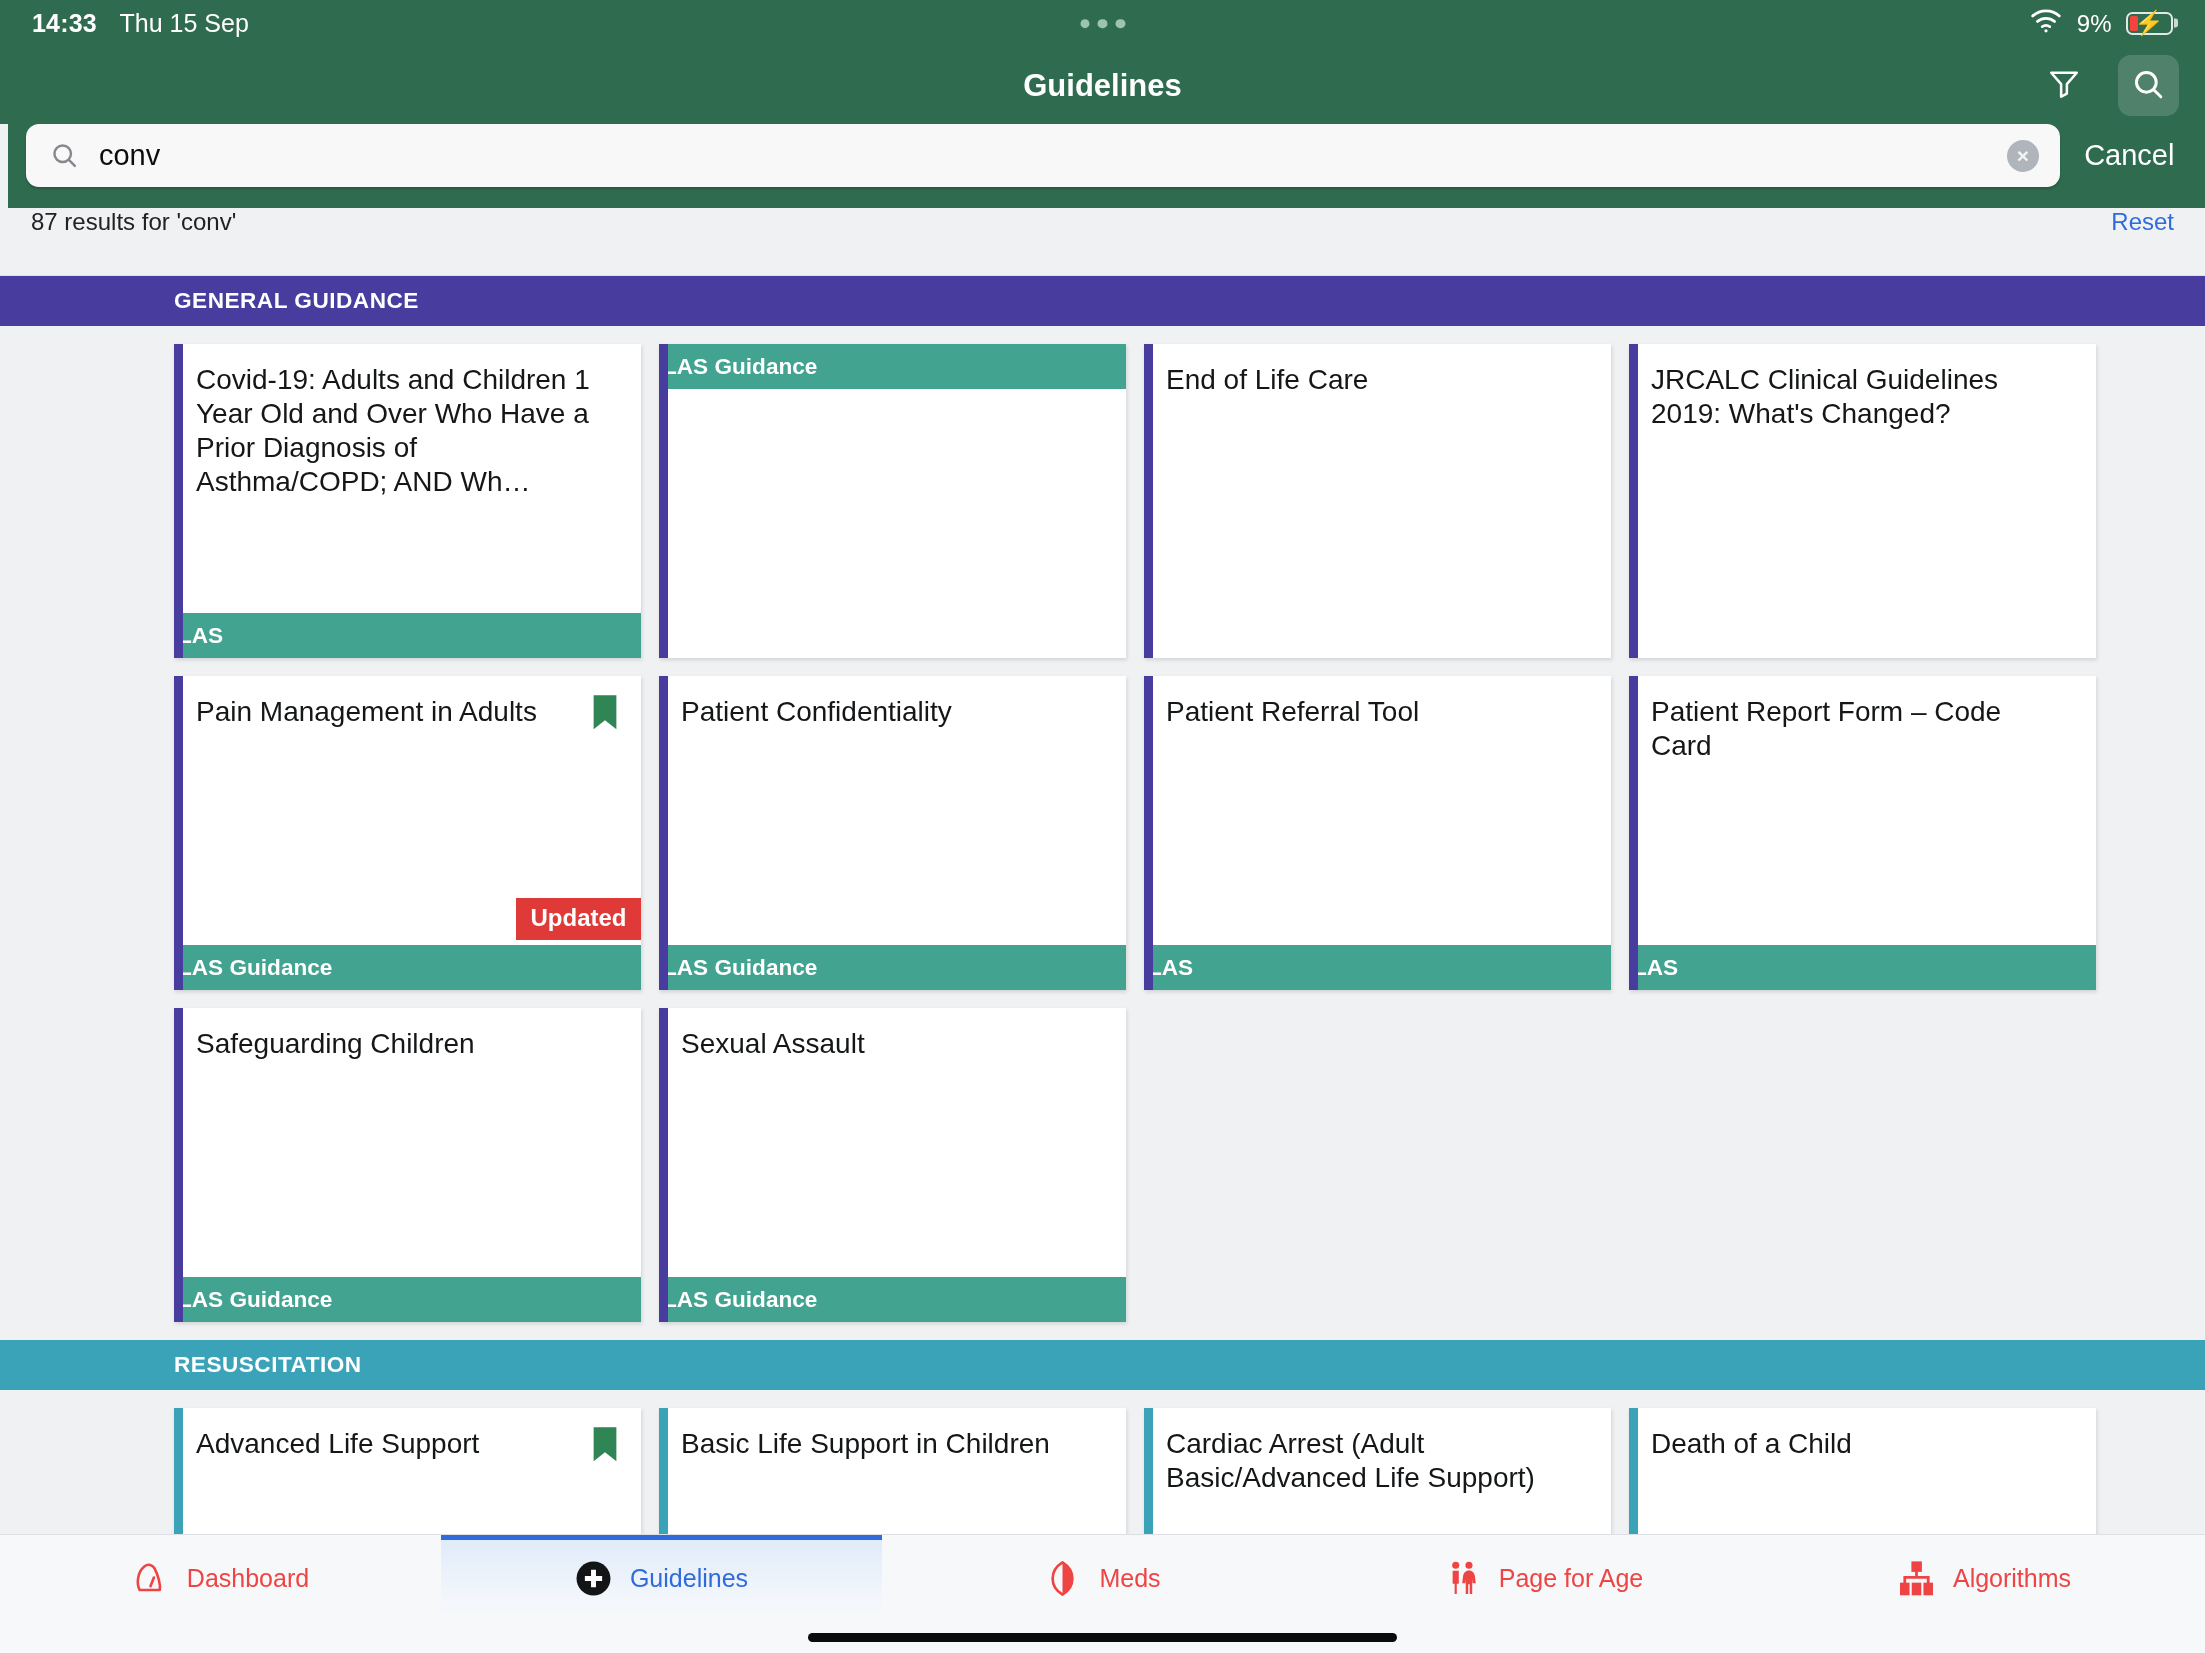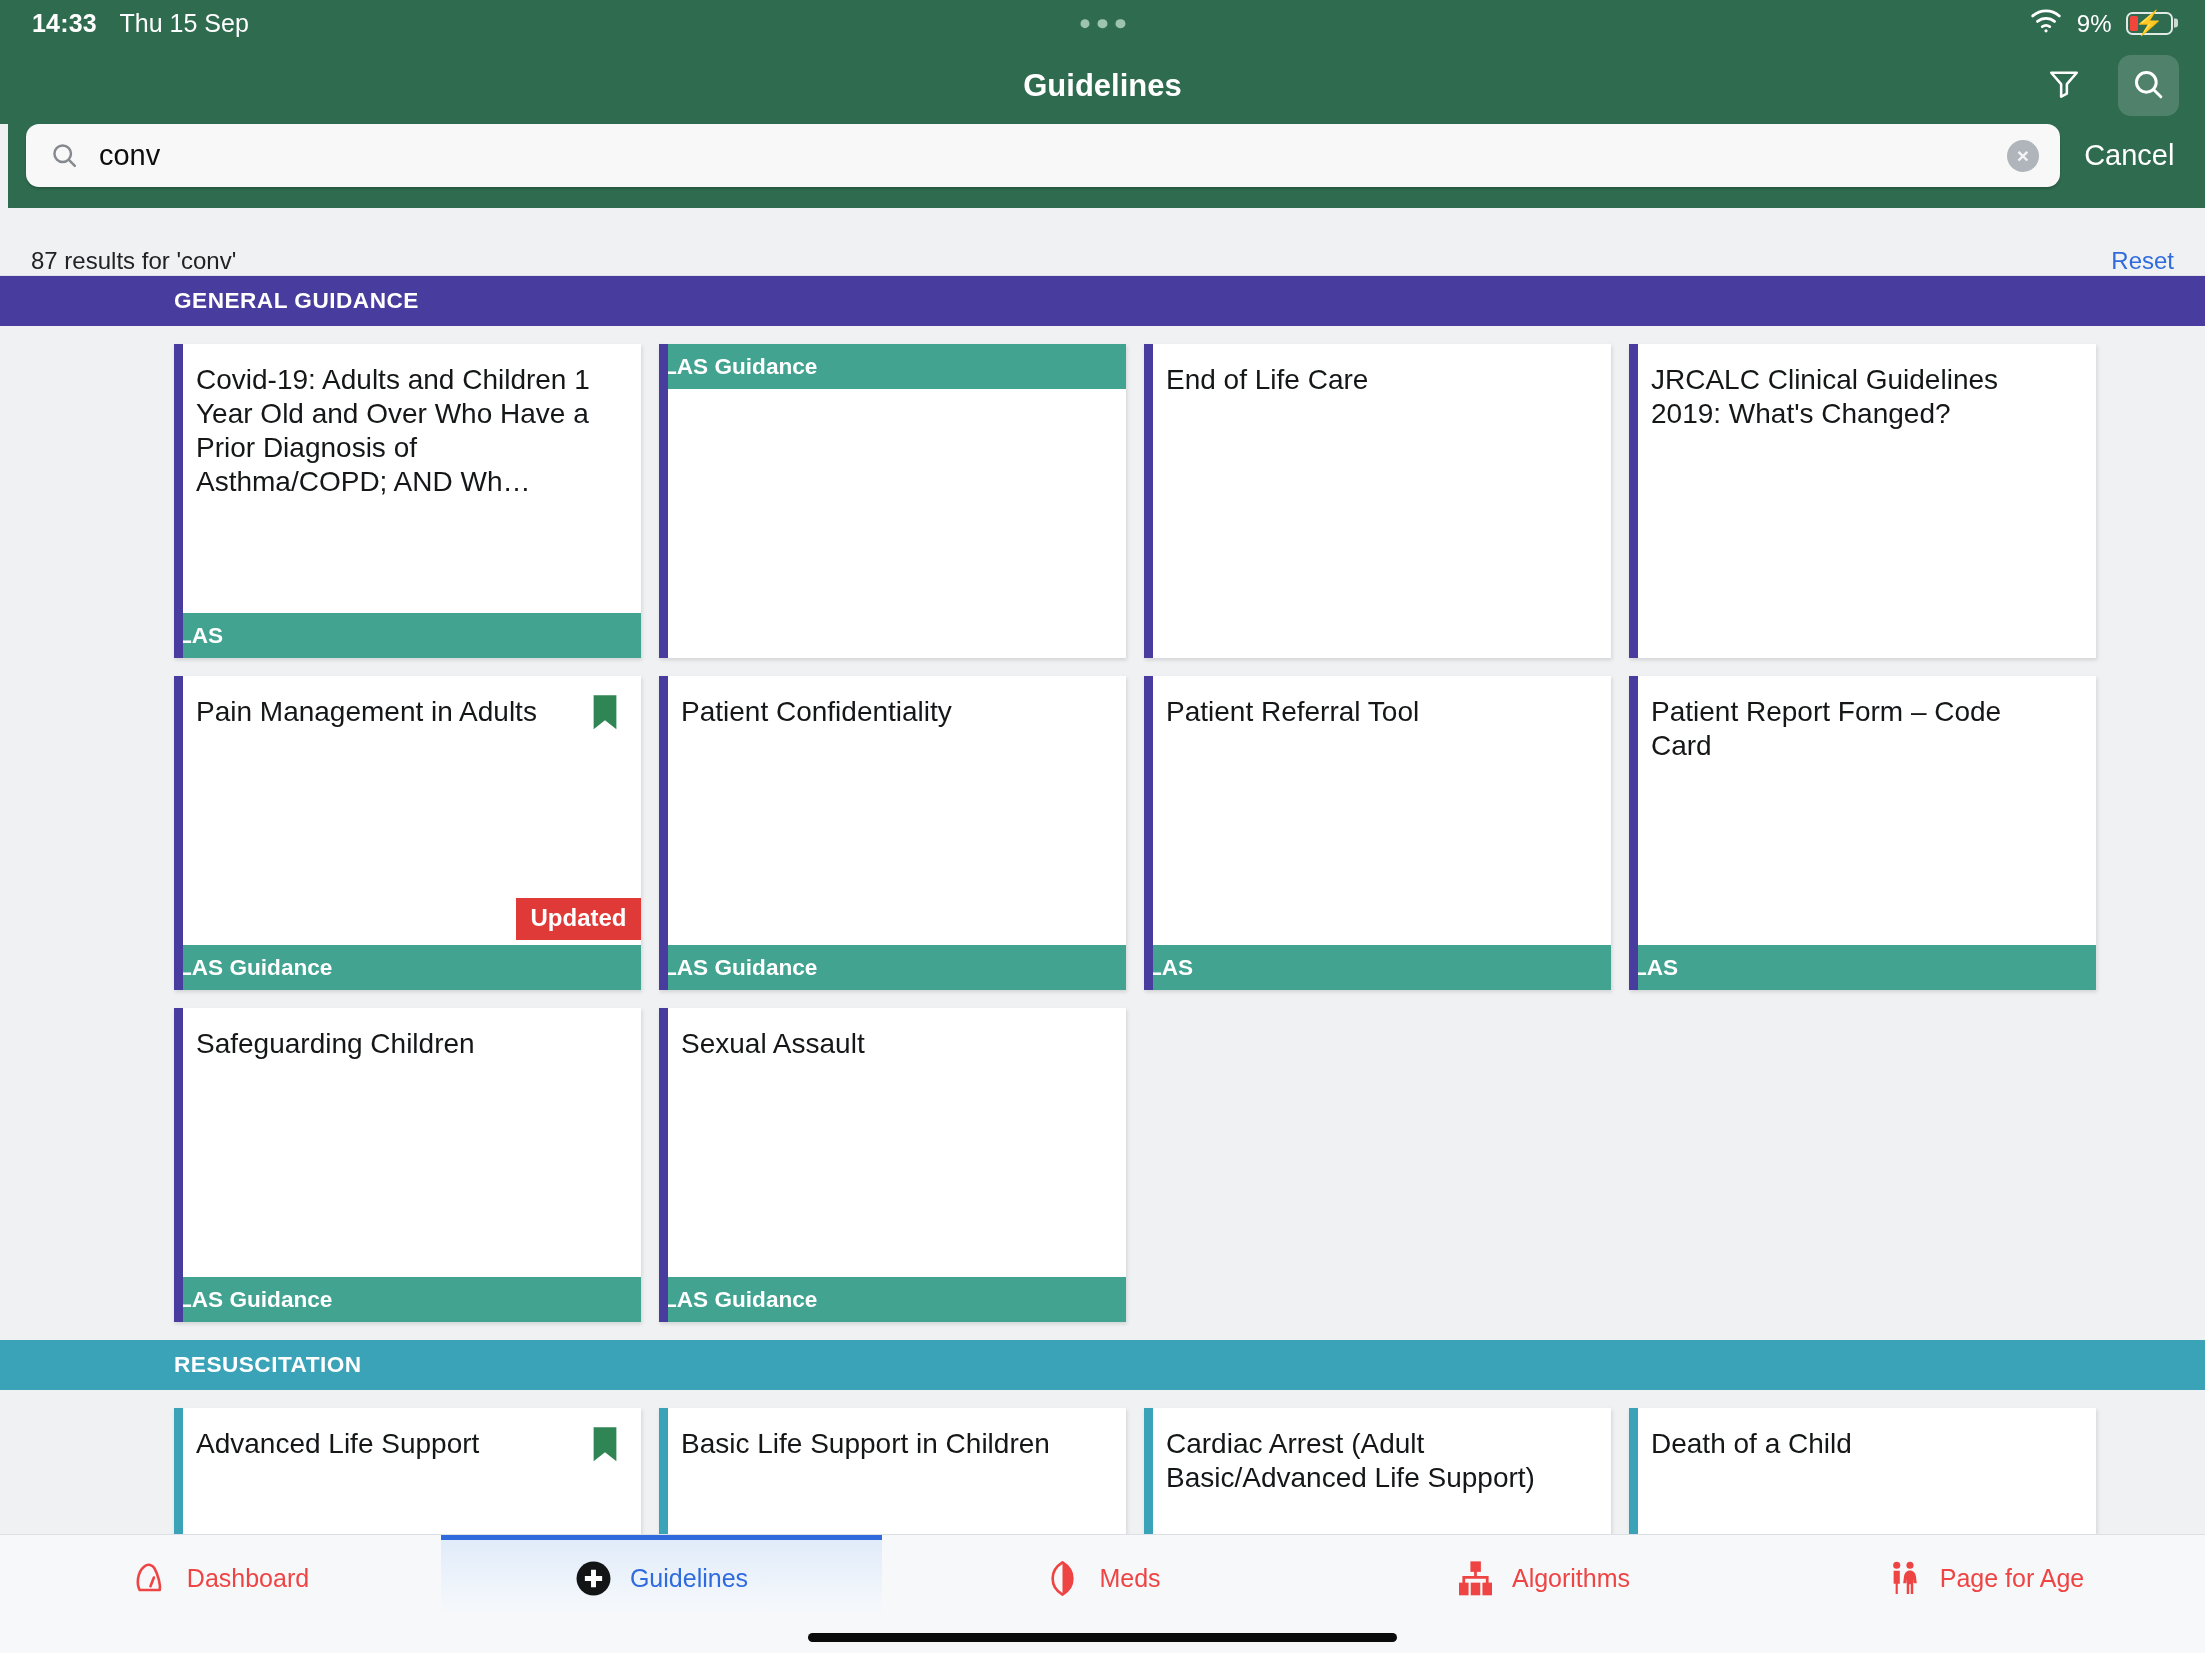--- a/index.html
+++ b/index.html
@@ -84,21 +84,21 @@
     display: flex; align-items: center; justify-content: center; cursor: pointer;
     line-height: 1;
   }
   .cancel-btn {
     flex: 0 0 auto; color: #fff; font-size: 29px; cursor: pointer; padding: 4.8px 3.2px;
   }
 
   
   .resultsbar {
     flex: 0 0 auto; height: 68px; background: #eff1f3;
-    display: flex; align-items: flex-end; padding: 0 31px;
+    display: flex; align-items: flex-start; padding: 0 31px;
     border-bottom: 0.8px solid #dfe2e6;
   }
   .results-text { font-size: 24px; color: #202326; }
   .reset-link { margin-left: auto; font-size: 24px; color: #2f6bdd; cursor: pointer; font-weight: 500; }
 
   
   .scroll { flex: 1 1 auto; overflow: hidden; background: #eff1f3; position: relative; }
 
   .section-head {
     height: 50px; display: flex; align-items: center;
@@ -363,38 +363,38 @@
       <span class="tab-ico">
         <svg width="37" height="37" viewBox="0 0 24 24">
           <path d="M12 1.6c4.2 2.6 6.4 6.4 6.4 10.4S16.2 20 12 22.4C7.8 20 5.6 16 5.6 12S7.8 4.2 12 1.6z" fill="none" stroke="currentColor" stroke-width="1.7"></path>
           <path d="M12 1.6c4.2 2.6 6.4 6.4 6.4 10.4S16.2 20 12 22.4z" fill="currentColor"></path>
         </svg>
       </span>
       <span>Meds</span>
     </div>
     <div class="tab">
       <span class="tab-ico">
+        <svg width="37" height="37" viewBox="0 0 24 24" fill="currentColor">
+          <circle cx="7.6" cy="3.4" r="2.3"></circle>
+          <path d="M5.6 7h4v8.4h-1.3V22H6.9v-6.6H5.6z"></path>
+          <circle cx="16.2" cy="3.4" r="2.3"></circle>
+          <path d="M16.2 6.8c2.2 0 3.6 1.6 3.9 4l.5 4.2h-2l-.3-2.6V22h-1.6v-6.2h-1V22h-1.6V12.4l-.3 2.6h-2l.5-4.2c.3-2.4 1.7-4 3.9-4z"></path>
+        </svg>
+      </span>
+      <span>Page for Age</span>
+    </div>
+    <div class="tab">
+      <span class="tab-ico">
         <svg width="37" height="37" viewBox="0 0 24 24" fill="none" stroke="currentColor" stroke-width="1.8">
           <rect x="9.6" y="1.8" width="5" height="5" fill="currentColor"></rect>
           <path d="M12 6.8v4.4M4.4 15.4v-4.2h15.2v4.2"></path>
           <rect x="2.2" y="15.6" width="4.4" height="6.4" fill="currentColor"></rect>
           <rect x="9.8" y="15.6" width="4.4" height="6.4" fill="currentColor"></rect>
           <rect x="17.4" y="15.6" width="4.4" height="6.4" fill="currentColor"></rect>
         </svg>
       </span>
       <span>Algorithms</span>
     </div>
-    <div class="tab">
-      <span class="tab-ico">
-        <svg width="37" height="37" viewBox="0 0 24 24" fill="currentColor">
-          <circle cx="7.6" cy="3.4" r="2.3"></circle>
-          <path d="M5.6 7h4v8.4h-1.3V22H6.9v-6.6H5.6z"></path>
-          <circle cx="16.2" cy="3.4" r="2.3"></circle>
-          <path d="M16.2 6.8c2.2 0 3.6 1.6 3.9 4l.5 4.2h-2l-.3-2.6V22h-1.6v-6.2h-1V22h-1.6V12.4l-.3 2.6h-2l.5-4.2c.3-2.4 1.7-4 3.9-4z"></path>
-        </svg>
-      </span>
-      <span>Page for Age</span>
-    </div>
   </div>
 <div class="home-bar">
   <div class="home-pill"></div>
 </div>
 
 
 </body></html>

